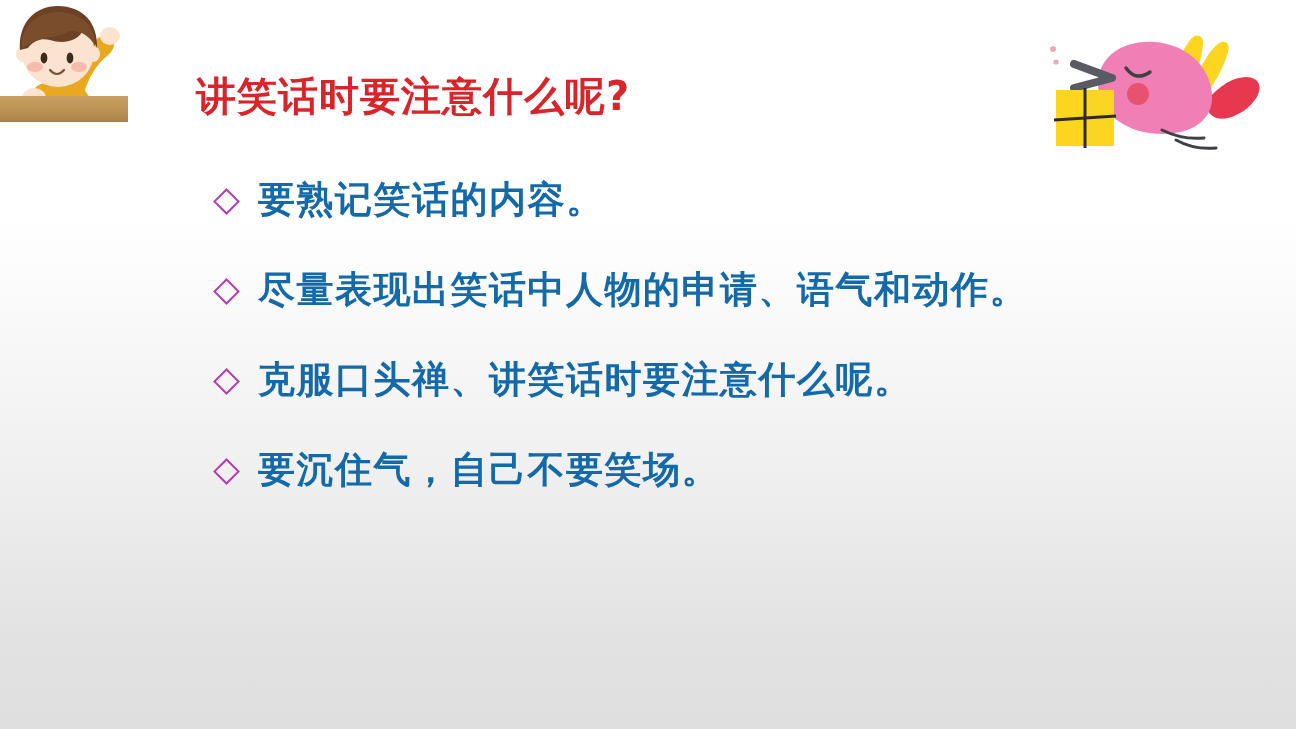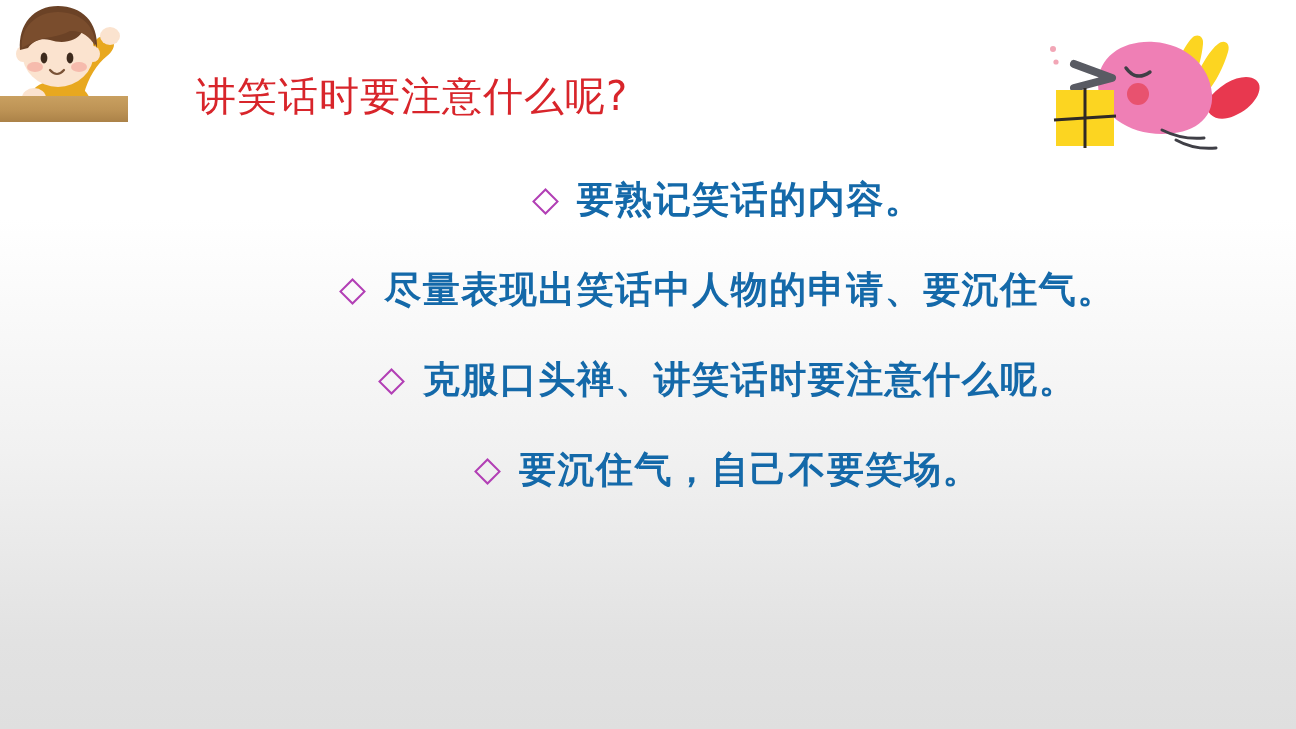--- a/index.html
+++ b/index.html
@@ -37,40 +37,39 @@
     background: linear-gradient(to bottom, #c9a060 0%, #bd9355 55%, #ab8248 100%);
   }
 
   
   #title {
     position: absolute;
     left: 196px;
     top: 74px;
     font-family: "DejaVu Sans", "Liberation Sans", sans-serif;
     font-size: 40px;
-    font-weight: 400;
+    font-weight: 700;
     letter-spacing: 1px;
     color: #d8252b;
     white-space: nowrap;
     line-height: 1.1;
   }
 
   
   #bullet-list {
     position: absolute;
     left: 212px;
     top: 175px;
     width: 1030px;
   }
   .bullet-row {
     display: flex;
     align-items: flex-start;
     margin-bottom: 42px;
     white-space: nowrap;
-    justify-content: center;
   }
   .bullet-row:last-child { margin-bottom: 16px; }
   .diamond-icon {
     flex: 0 0 auto;
     width: 30px;
     height: 30px;
     margin-top: 12px;
     margin-right: 16px;
     position: relative;
   }
@@ -169,21 +168,21 @@
 
   <div id="bullet-list">
 
     <div class="bullet-row">
       <span class="diamond-icon"></span>
       <span class="bullet-text">要熟记笑话的内容。</span>
     </div>
 
     <div class="bullet-row">
       <span class="diamond-icon"></span>
-      <span class="bullet-text">尽量表现出笑话中人物的申请、要沉住气。</span>
+      <span class="bullet-text">尽量表现出笑话中人物的申请、语气和动作。</span>
     </div>
 
     <div class="bullet-row">
       <span class="diamond-icon"></span>
       <span class="bullet-text">克服口头禅、讲笑话时要注意什么呢。</span>
     </div>
 
     <div class="bullet-row">
       <span class="diamond-icon"></span>
       <span class="bullet-text">要沉住气，自己不要笑场。</span>

